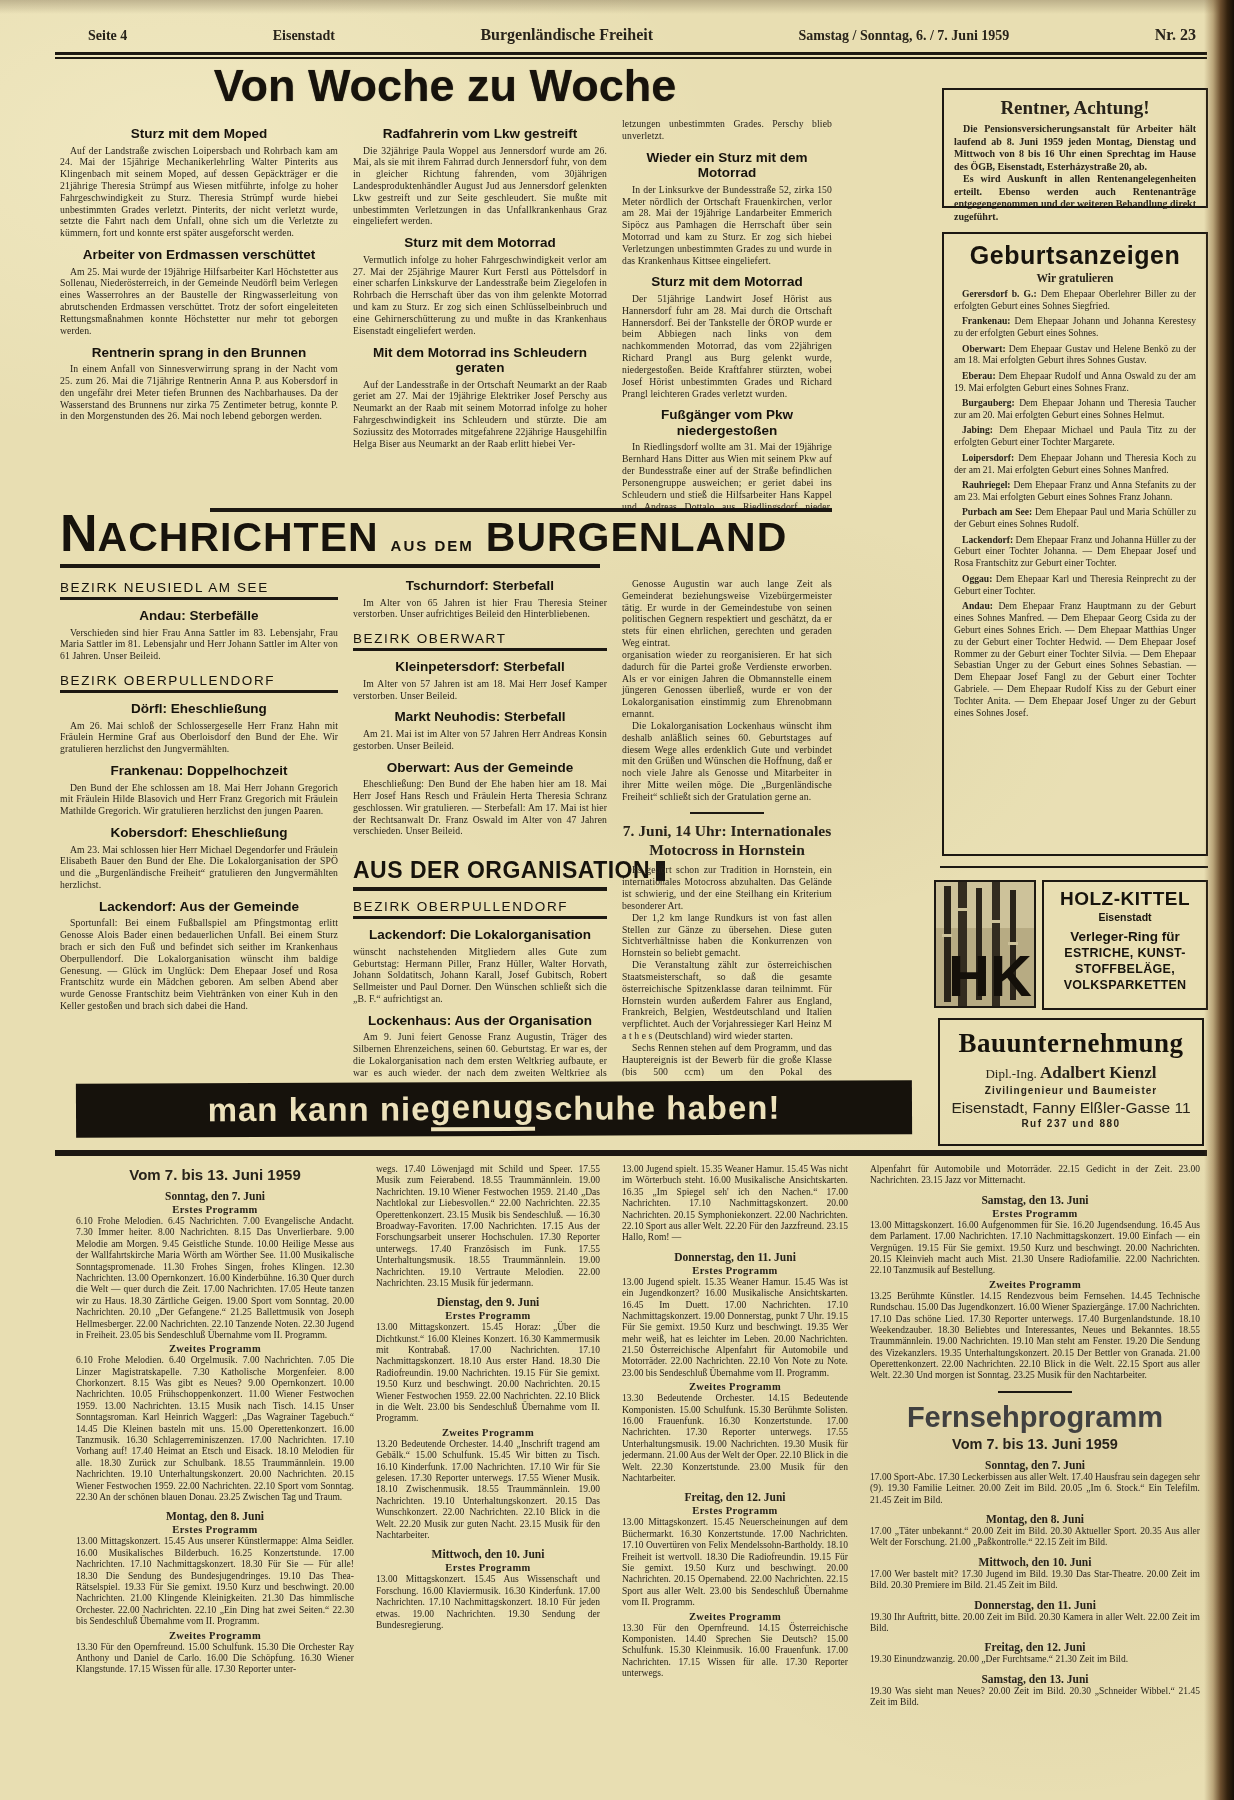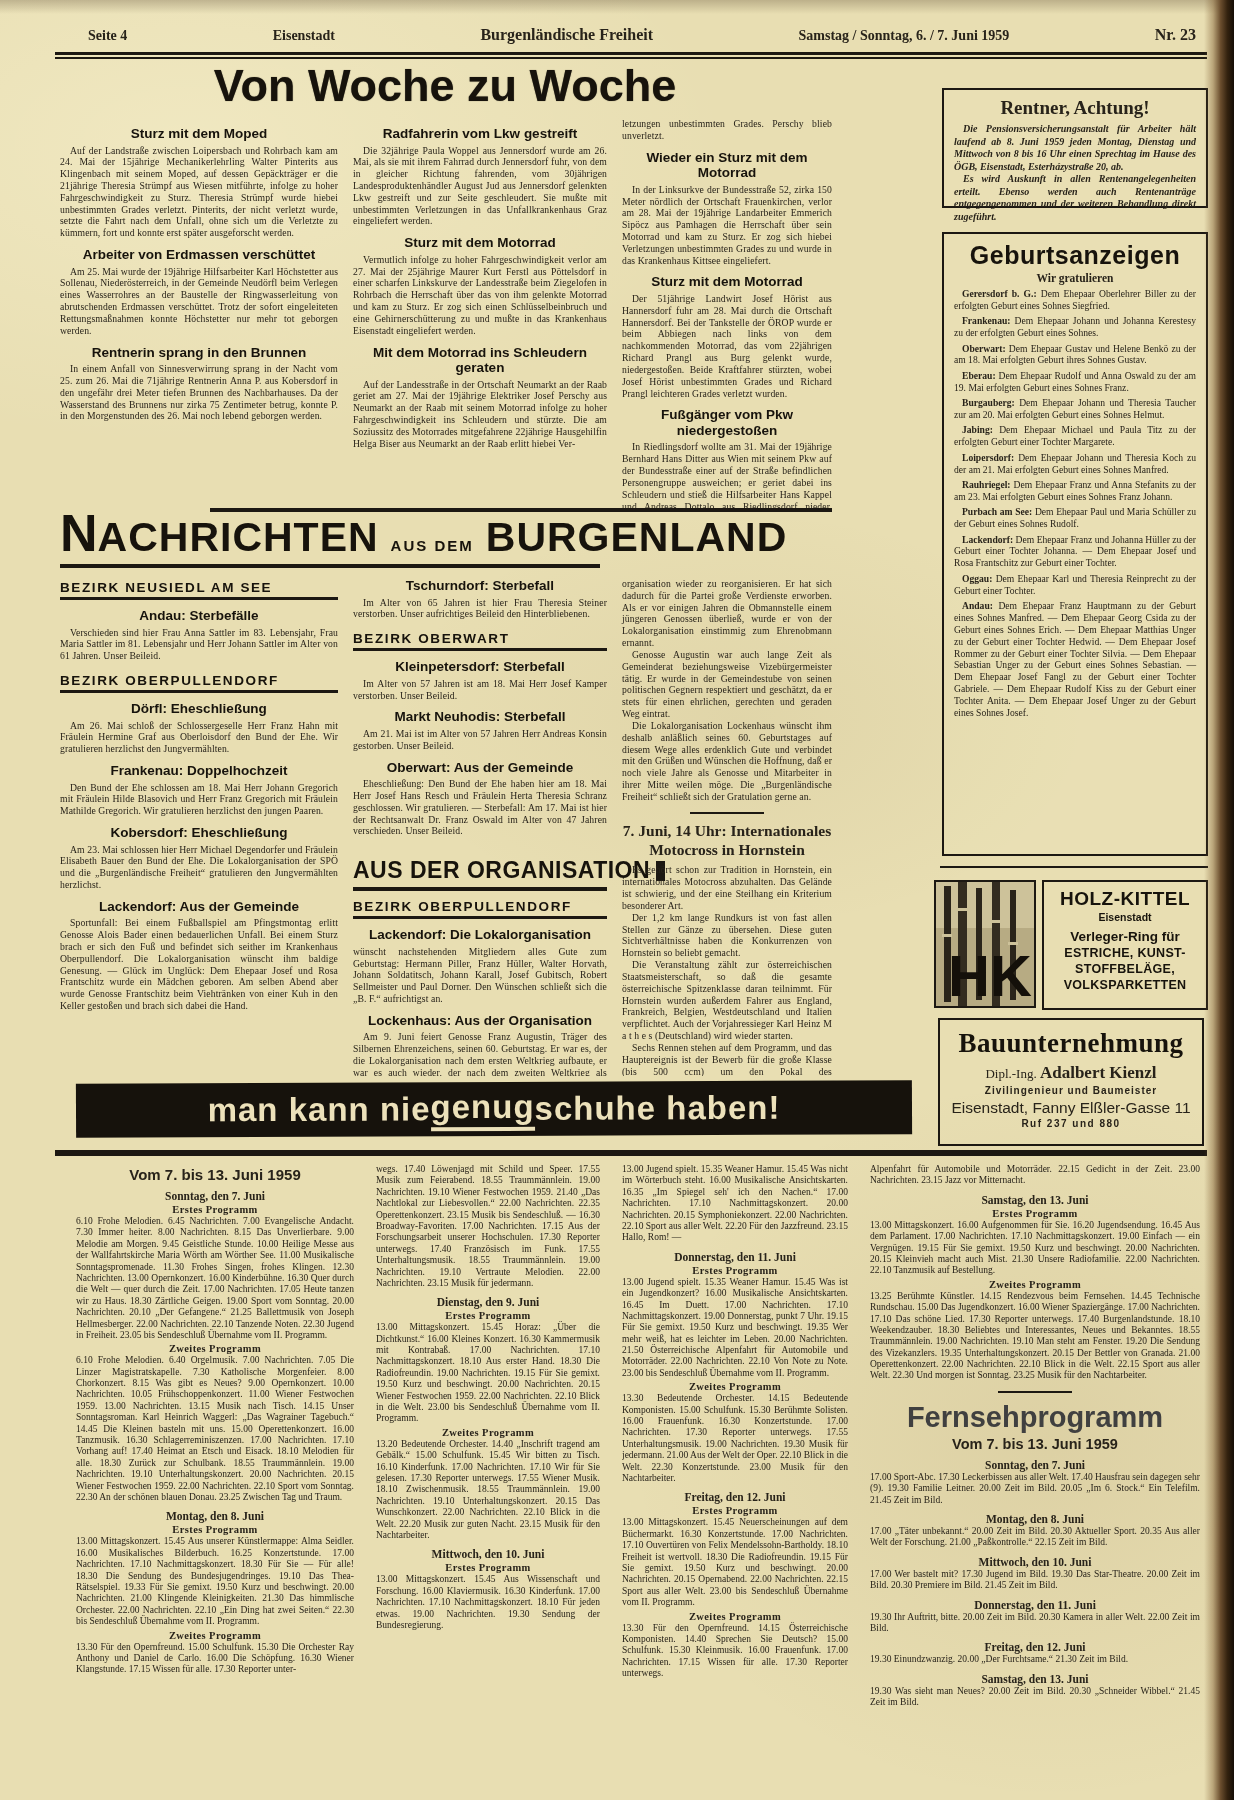--- a/index.html
+++ b/index.html
@@ -29,37 +29,37 @@
   
   .band{position:absolute;left:60px;width:772px;display:flex;gap:15px;overflow:hidden;}
   #band2{top:118px;height:392px;}
   #band3{top:578px;height:498px;}
   .c1{width:278px;flex:none;}
   .c2{width:254px;flex:none;}
   .c3{width:210px;flex:none;}
   .ah{font-family:"Liberation Sans",sans-serif;font-weight:700;font-size:13.5px;text-align:center;margin:8px 0 3px;line-height:1.15;color:#17130c;}
   .bp{font-size:9.7px;line-height:1.22;text-align:justify;text-indent:10px;margin:0;letter-spacing:.1px;}
   .noind{text-indent:0;}
-  .bez{font-family:"Liberation Sans",sans-serif;font-weight:700;font-size:13.5px;letter-spacing:1.6px;color:#17130c;margin:11px 0 5px;padding-bottom:2px;border-bottom:3.5px solid #1c1812;}
+  .bez{font-family:"Liberation Sans",sans-serif;font-weight:400;font-size:13.5px;letter-spacing:1.6px;color:#17130c;margin:11px 0 5px;padding-bottom:2px;border-bottom:3.5px solid #1c1812;}
   
   #nach{position:absolute;top:510px;left:60px;width:772px;height:56px;font-family:"Liberation Sans",sans-serif;font-weight:bold;color:#17130c;}
   #nach .bar-t{position:absolute;top:-2px;left:150px;right:0;height:4px;background:#1c1812;}
   #nach .bar-b{position:absolute;bottom:-2px;left:0;width:540px;height:4px;background:#1c1812;}
   #nach .row{display:flex;align-items:baseline;gap:12px;justify-content:flex-start;padding-top:3px;}
   .nbig{font-size:41px;letter-spacing:1px;line-height:1;}
   .nfirst{font-size:52px;line-height:.8;}
   .nsmall{font-size:15px;letter-spacing:2px;}
   
   .orghead{font-family:"Liberation Sans",sans-serif;font-weight:bold;font-size:23px;letter-spacing:.5px;color:#17130c;border-bottom:4px solid #1c1812;padding:6px 0 3px;margin:14px 0 8px;white-space:nowrap;}
   .orghead:after{content:"";display:inline-block;width:9px;height:20px;background:#1c1812;margin-left:6px;vertical-align:-3px;}
   
   .box{position:absolute;left:942px;width:242px;border:2px solid #1c1812;padding:7px 10px;background:rgba(255,250,225,.06);}
   #rentner{top:88px;height:102px;}
   #rentner h2{margin:0 0 4px;text-align:center;font-size:19px;font-family:"Liberation Serif",serif;}
-  #rentner p{font-size:10px;font-weight:bold;line-height:1.25;text-align:justify;margin:0;text-indent:9px;font-style:italic;}
+  #rentner p{font-size:10px;font-weight:bold;line-height:1.25;text-align:justify;margin:0;text-indent:9px;}
   #geburten{top:232px;height:606px;overflow:hidden;}
   #geburten h2{margin:0;text-align:center;font-family:"Liberation Sans",sans-serif;font-size:25px;letter-spacing:.5px;color:#17130c;}
   #geburten h3{margin:2px 0 4px;text-align:center;font-size:11.5px;}
   #geburten p{font-size:9.6px;line-height:1.24;text-align:justify;margin:0 0 3.5px;text-indent:8px;}
   #rail-rule{position:absolute;top:866px;left:940px;width:268px;height:2px;background:#1c1812;}
   
   #hk{position:absolute;top:880px;left:934px;width:274px;height:130px;display:flex;gap:6px;}
   #hk .logo{width:102px;height:128px;border:2px solid #1c1812;box-sizing:border-box;flex:none;}
   #hk .txt{flex:1;border:2.5px solid #1c1812;box-sizing:border-box;text-align:center;padding:6px 4px;font-family:"Liberation Sans",sans-serif;color:#17130c;}
   #hk .n{font-weight:bold;font-size:19px;letter-spacing:.5px;}
@@ -178,22 +178,22 @@
     <div class="ah">Oberwart: Aus der Gemeinde</div>
     <p class="bp">Eheschließung: Den Bund der Ehe haben hier am 18. Mai Herr Josef Hans Resch und Fräulein Herta Theresia Schranz geschlossen. Wir gratulieren. — Sterbefall: Am 17. Mai ist hier der Rechtsanwalt Dr. Franz Oswald im Alter von 47 Jahren verschieden. Unser Beileid.</p>
     <div class="orghead">AUS DER ORGANISATION</div>
     <div class="bez" style="margin-top:4px">BEZIRK OBERPULLENDORF</div>
     <div class="ah">Lackendorf: Die Lokalorganisation</div>
     <p class="bp noind">wünscht nachstehenden Mitgliedern alles Gute zum Geburtstag: Hermann Piller, Franz Hüller, Walter Horvath, Johann Soldatitsch, Johann Karall, Josef Gubitsch, Robert Sellmeister und Paul Dorner. Den Wünschen schließt sich die „B. F.“ aufrichtigst an.</p>
     <div class="ah">Lockenhaus: Aus der Organisation</div>
     <p class="bp">Am 9. Juni feiert Genosse Franz Augustin, Träger des Silbernen Ehrenzeichens, seinen 60. Geburtstag. Er war es, der die Lokalorganisation nach dem ersten Weltkrieg aufbaute, er war es auch wieder, der nach dem zweiten Weltkrieg als Obmann von Haus zu Haus ging, um die Lokal-</p>
   </div>
   <div class="c3">
+    <p class="bp">Genosse Augustin war auch lange Zeit als Gemeinderat beziehungsweise Vizebürgermeister tätig. Er wurde in der Gemeindestube von seinen politischen Gegnern respektiert und geschätzt, da er stets für einen ehrlichen, gerechten und geraden Weg eintrat.</p>
     <p class="bp noind">organisation wieder zu reorganisieren. Er hat sich dadurch für die Partei große Verdienste erworben. Als er vor einigen Jahren die Obmannstelle einem jüngeren Genossen überließ, wurde er von der Lokalorganisation einstimmig zum Ehrenobmann ernannt.</p>
-    <p class="bp">Genosse Augustin war auch lange Zeit als Gemeinderat beziehungsweise Vizebürgermeister tätig. Er wurde in der Gemeindestube von seinen politischen Gegnern respektiert und geschätzt, da er stets für einen ehrlichen, gerechten und geraden Weg eintrat.</p>
     <p class="bp">Die Lokalorganisation Lockenhaus wünscht ihm deshalb anläßlich seines 60. Geburtstages auf diesem Wege alles erdenklich Gute und verbindet mit den Grüßen und Wünschen die Hoffnung, daß er noch viele Jahre als Genosse und Mitarbeiter in ihrer Mitte weilen möge. Die „Burgenländische Freiheit“ schließt sich der Gratulation gerne an.</p>
     <div class="mini"></div>
     <div class="moto-h">
       <span>7. Juni, 14 Uhr: Internationales</span><br>
       <span>Motocross in Hornstein</span>
     </div>
     <p class="bp">Es gehört schon zur Tradition in Hornstein, ein internationales Motocross abzuhalten. Das Gelände ist schwierig, und der eine Steilhang ein Kriterium besonderer Art.</p>
     <p class="bp">Der 1,2 km lange Rundkurs ist von fast allen Stellen zur Gänze zu übersehen. Diese guten Sichtverhältnisse haben die Konkurrenzen von Hornstein so beliebt gemacht.</p>
     <p class="bp">Die Veranstaltung zählt zur österreichischen Staatsmeisterschaft, so daß die gesamte österreichische Spitzenklasse daran teilnimmt. Für Hornstein wurden außerdem Fahrer aus England, Frankreich, Belgien, Westdeutschland und Italien verpflichtet. Auch der Vorjahressieger Karl Heinz M a t h e s (Deutschland) wird wieder starten.</p>
     <p class="bp">Sechs Rennen stehen auf dem Programm, und das Hauptereignis ist der Bewerb für die große Klasse (bis 500 ccm) um den Pokal des Handelsministeriums. Dieser Bewerb wird in zwei Läufen ausgetragen.</p>

